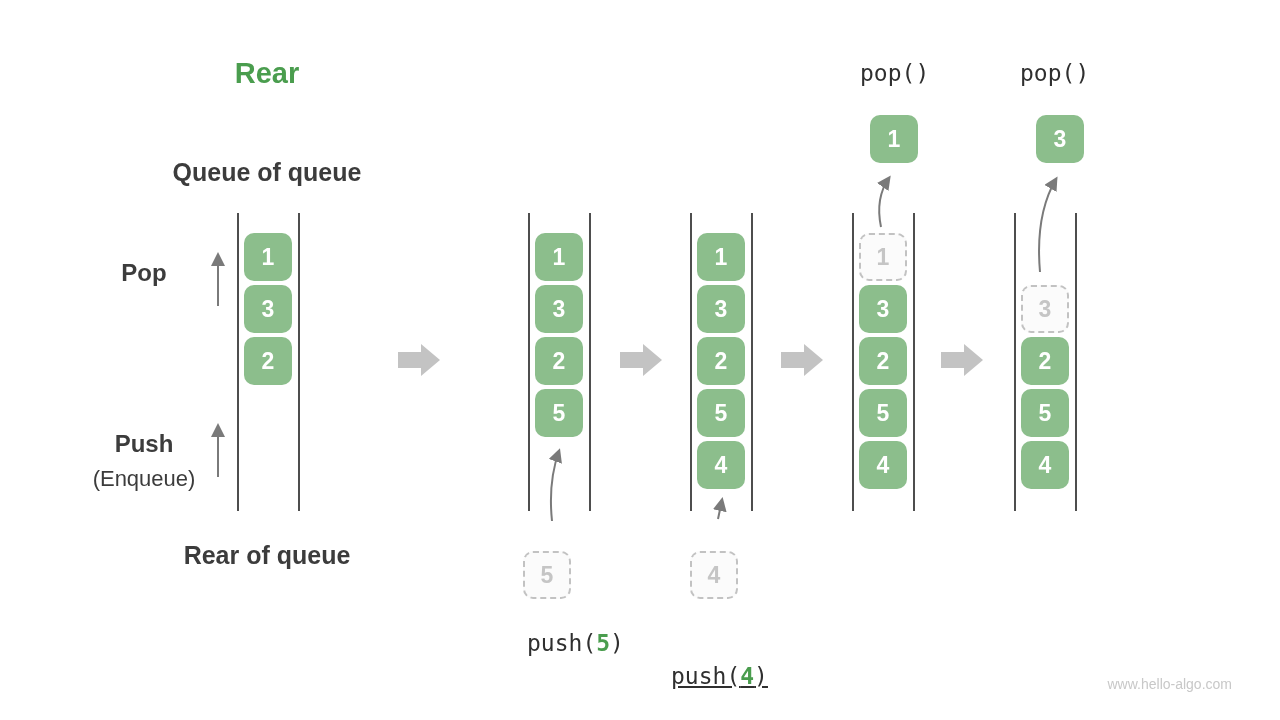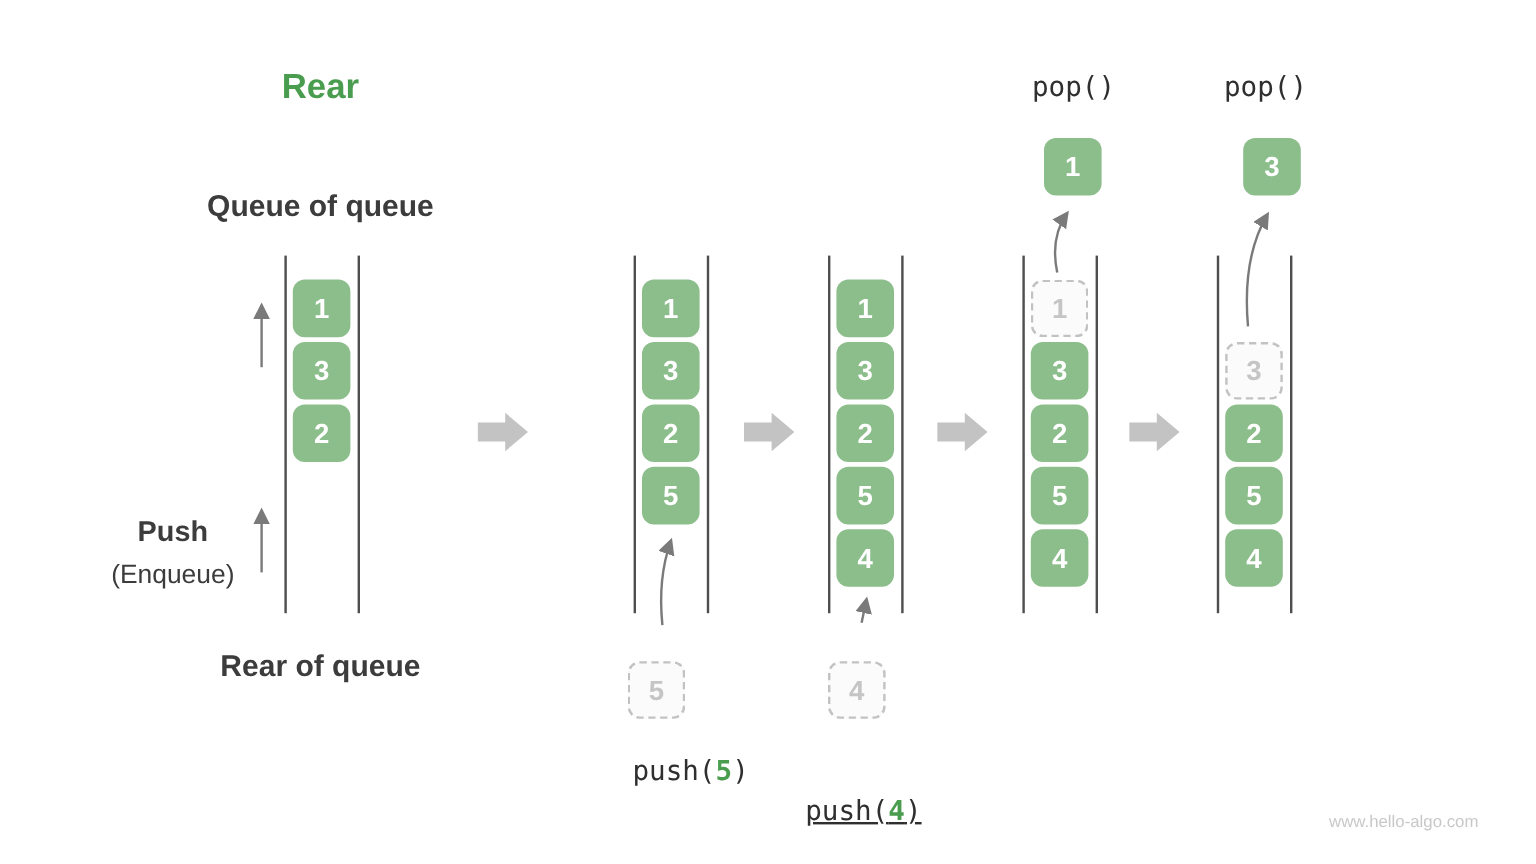--- a/index.html
+++ b/index.html
@@ -92,20 +92,21 @@
 </head>
 <body>
 
 <div class="canvas">
 
   <div class="abs title">Rear</div>
 
   <div class="abs big-label front-label">Queue of queue</div>
   <div class="abs big-label rear-label">Rear of queue</div>
 
+  <div class="abs side-label side-main pop-main">Pop</div>
   <div class="abs side-label side-main push-main">Push</div>
   <div class="abs side-label side-sub push-sub">(Enqueue)</div>
 
   <div class="mono-label" style="left:860px; top:60px; width:80px;">pop()</div>
   <div class="mono-label" style="left:1020px; top:60px; width:80px;">pop()</div>
 
   <div class="cell solid" style="left:870px; top:115px;">1</div>
   <div class="cell solid" style="left:1036px; top:115px;">3</div>
 
   <div class="cell ghost" style="left:523px; top:551px;">5</div>

